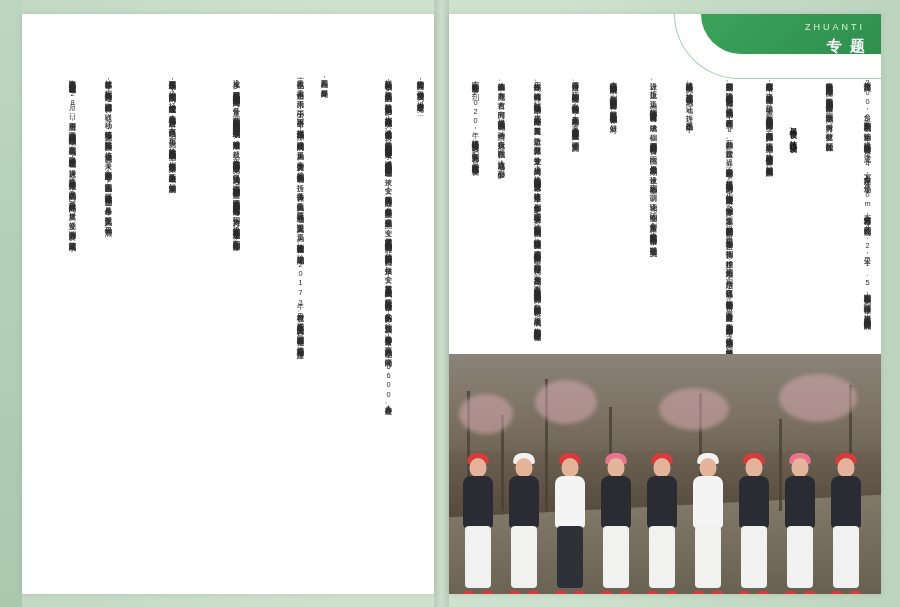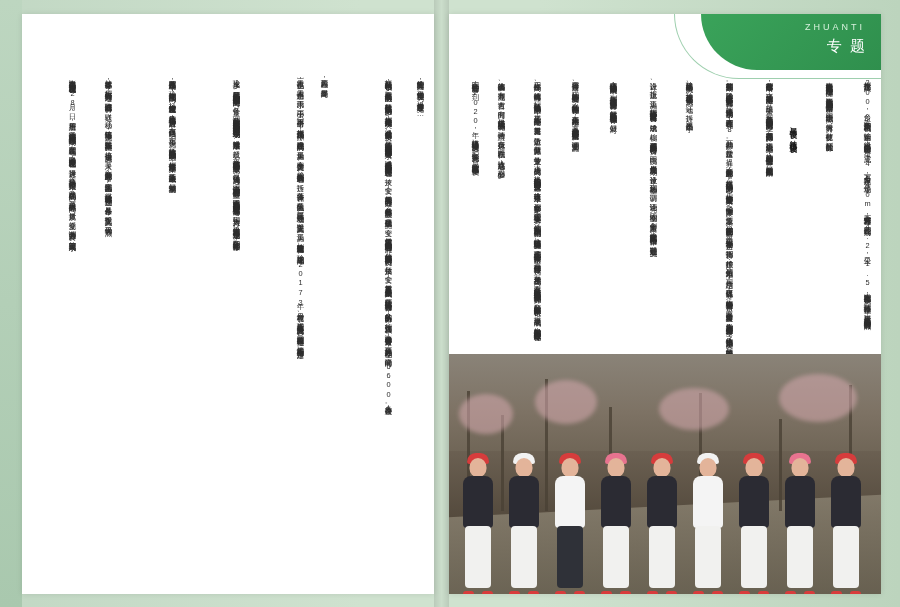--- a/index.html
+++ b/index.html
@@ -40,32 +40,32 @@
     background: #ffffff;
     box-shadow: 0 0 6px rgba(0,0,0,0.10);
     overflow: hidden;
   }
   
   .header-band {
     position: absolute;
     right: 0;
     top: 0;
     width: 180px;
-    height: 56px;
+    height: 40px;
     background: linear-gradient(135deg, #3aa35a 0%, #2f8f4d 100%);
     border-bottom-left-radius: 62px;
   }
   .header-band .cn {
     position: absolute;
     right: 14px;
     top: 23px;
     color: #ffffff;
     font-size: 15px;
     letter-spacing: 2px;
-    font-weight: normal;
+    font-weight: bold;
   }
   .header-band .en {
     position: absolute;
     right: 16px;
     top: 8px;
     color: #d9f2de;
     font-size: 9px;
     letter-spacing: 3px;
   }
   .header-arc {

